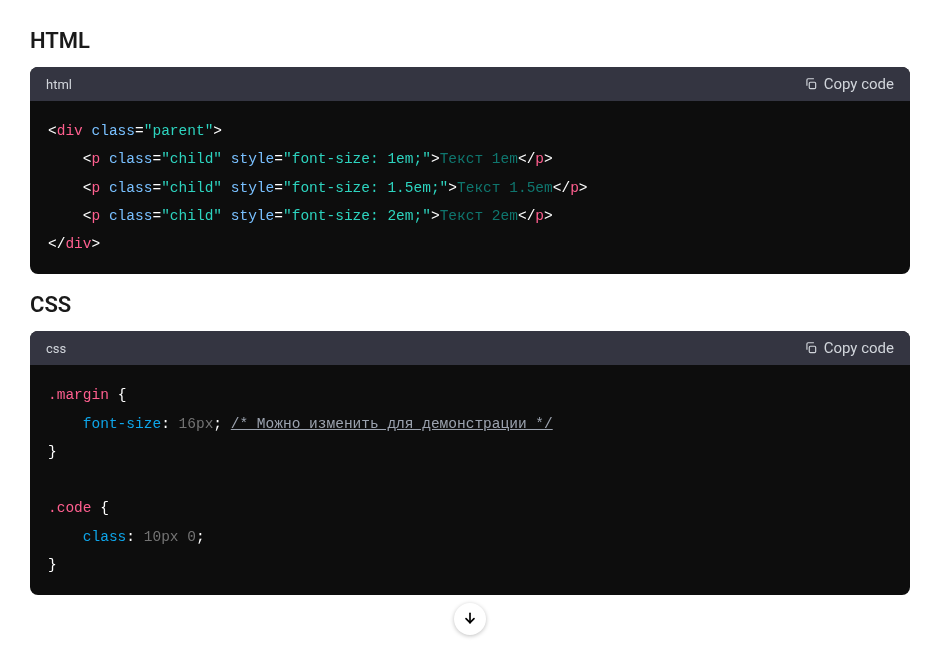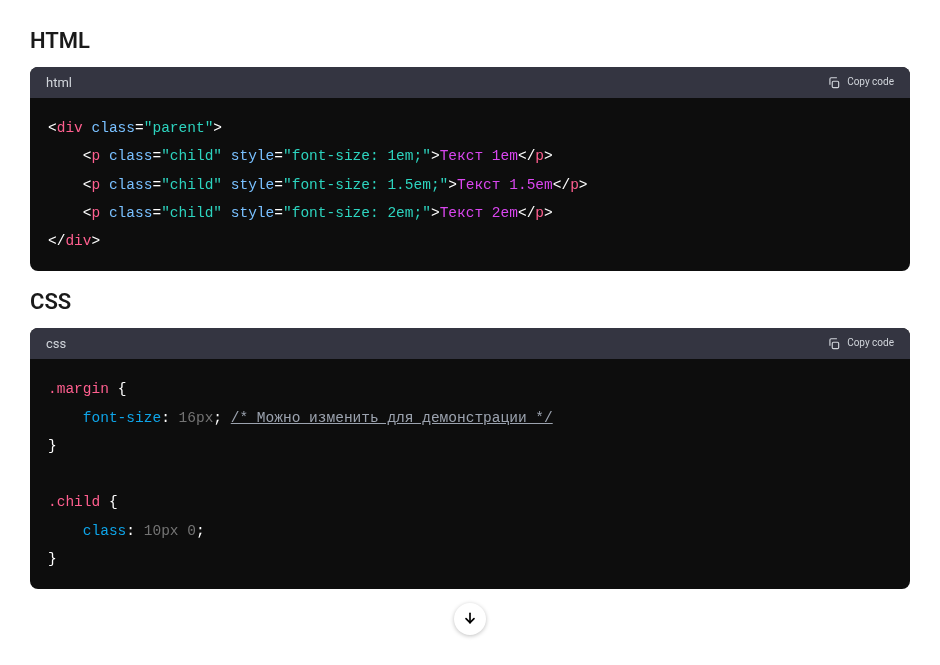--- a/index.html
+++ b/index.html
@@ -34,26 +34,26 @@
       align-items: center;
       color: #d1d5db;
       font-size: 13px;
     }
     .lang-label {
       color: #d1d5db;
       font-size: 13px;
     }
     .copy-btn {
       display: flex;
-      align-items: flex-start;
+      align-items: center;
       gap: 6px;
       background: transparent;
       border: none;
       color: #d1d5db;
-      font-size: 10px;
+      font-size: 15px;
       cursor: pointer;
       font-family: inherit;
     }
     .copy-icon {
       width: 14px;
       height: 14px;
       display: inline-block;
     }
     .code-body {
       padding: 16px 18px;
@@ -61,21 +61,21 @@
       font-size: 14.5px;
       line-height: 1.95;
       color: #ffffff;
       white-space: pre;
       overflow-x: auto;
     }
     .tk-punc { color: #ffffff; }
     .tk-tag { color: #ff5f8f; }
     .tk-attr { color: #79c0ff; }
     .tk-val { color: #2dd4bf; }
-    .tk-text { color: #d946ef; }
+    .tk-text { color: #0f766e; }
     .tk-sel { color: #ff5f8f; }
     .tk-prop { color: #0ea5e9; }
     .tk-num { color: #737373; }
     .tk-comment { color: #9ca3af; text-decoration: underline; }
     .scroll-button {
       position: fixed;
       left: 50%;
       transform: translateX(-50%);
       bottom: 30px;
       width: 32px;
@@ -131,21 +131,21 @@
             <path d="M5 15V5a2 2 0 0 1 2-2h10"></path>
           </svg>
       </span>
       <span>Copy code</span>
     </button>
   </div>
   <div class="code-body"><span class="tk-sel">.margin</span><span> </span><span class="tk-punc">{</span>
 <span>    </span><span class="tk-prop">font-size</span><span class="tk-punc">: </span><span class="tk-num">16px</span><span class="tk-punc">;</span><span> </span><span class="tk-comment">/* Можно изменить для демонстрации */</span>
 <span class="tk-punc">}</span>
 <span></span>
-<span class="tk-sel">.child</span><span> </span><span class="tk-punc">{</span>
+<span class="tk-sel">.code</span><span> </span><span class="tk-punc">{</span>
 <span>    </span><span class="tk-prop">class</span><span class="tk-punc">: </span><span class="tk-num">10px</span><span> </span><span class="tk-num">0</span><span class="tk-punc">;</span>
 <span class="tk-punc">}</span></div>
 </div>
 
 <button class="scroll-button">
   <span>
     <svg viewBox="0 0 24 24" fill="none" stroke="#000" stroke-width="2.5" stroke-linecap="round" stroke-linejoin="round">
         <line x1="12" y1="5" x2="12" y2="19"></line>
         <polyline points="6 13 12 19 18 13"></polyline>
       </svg>

